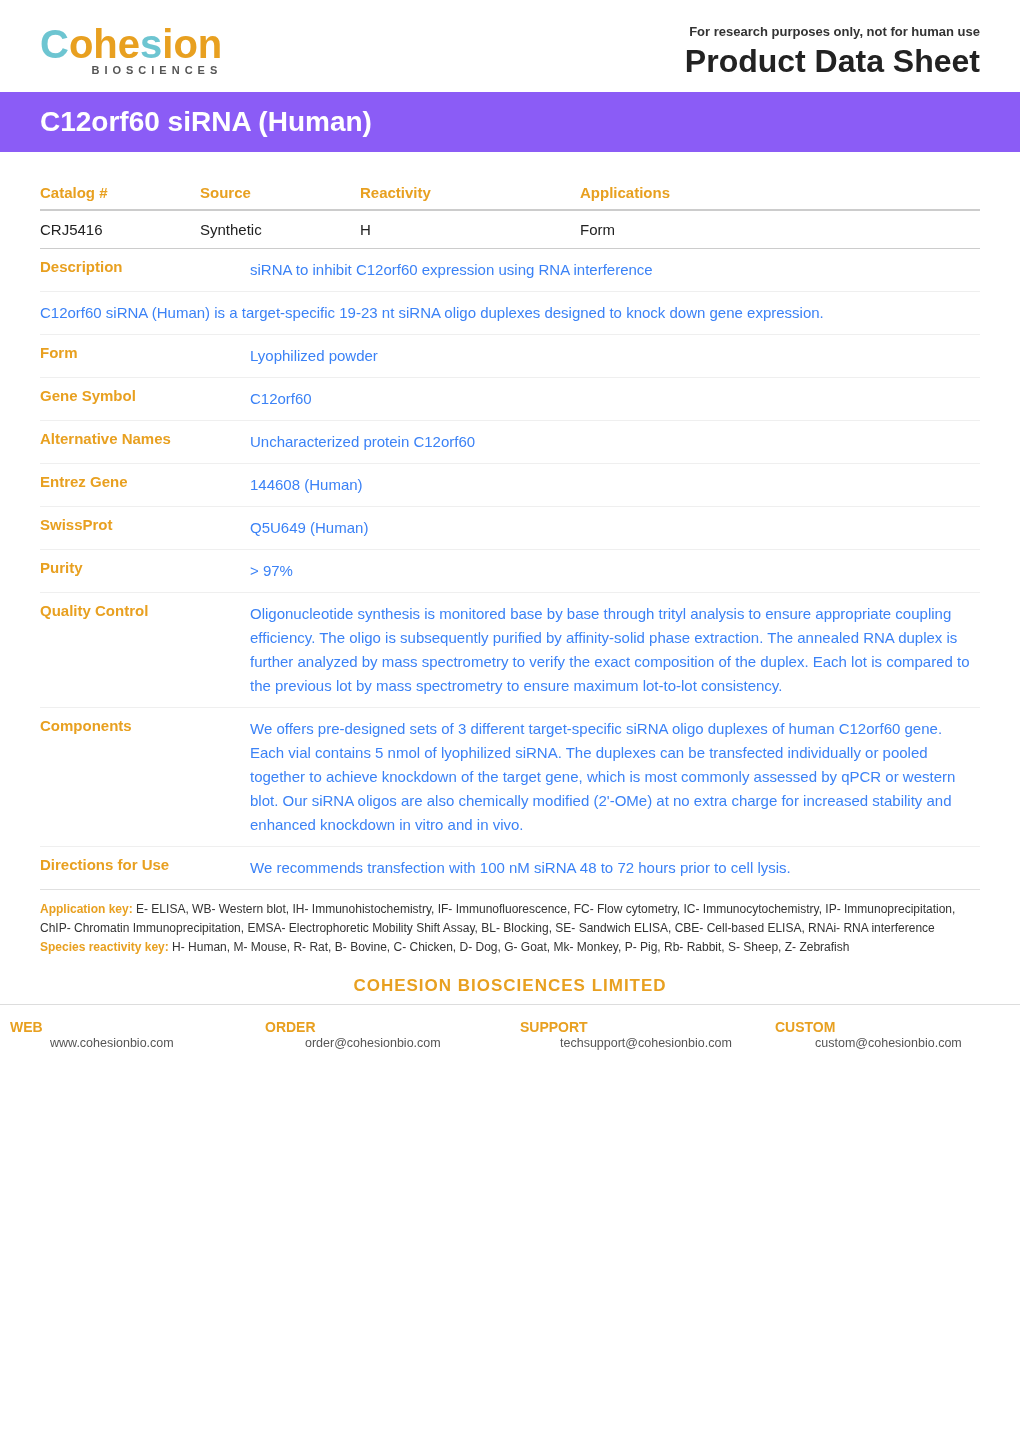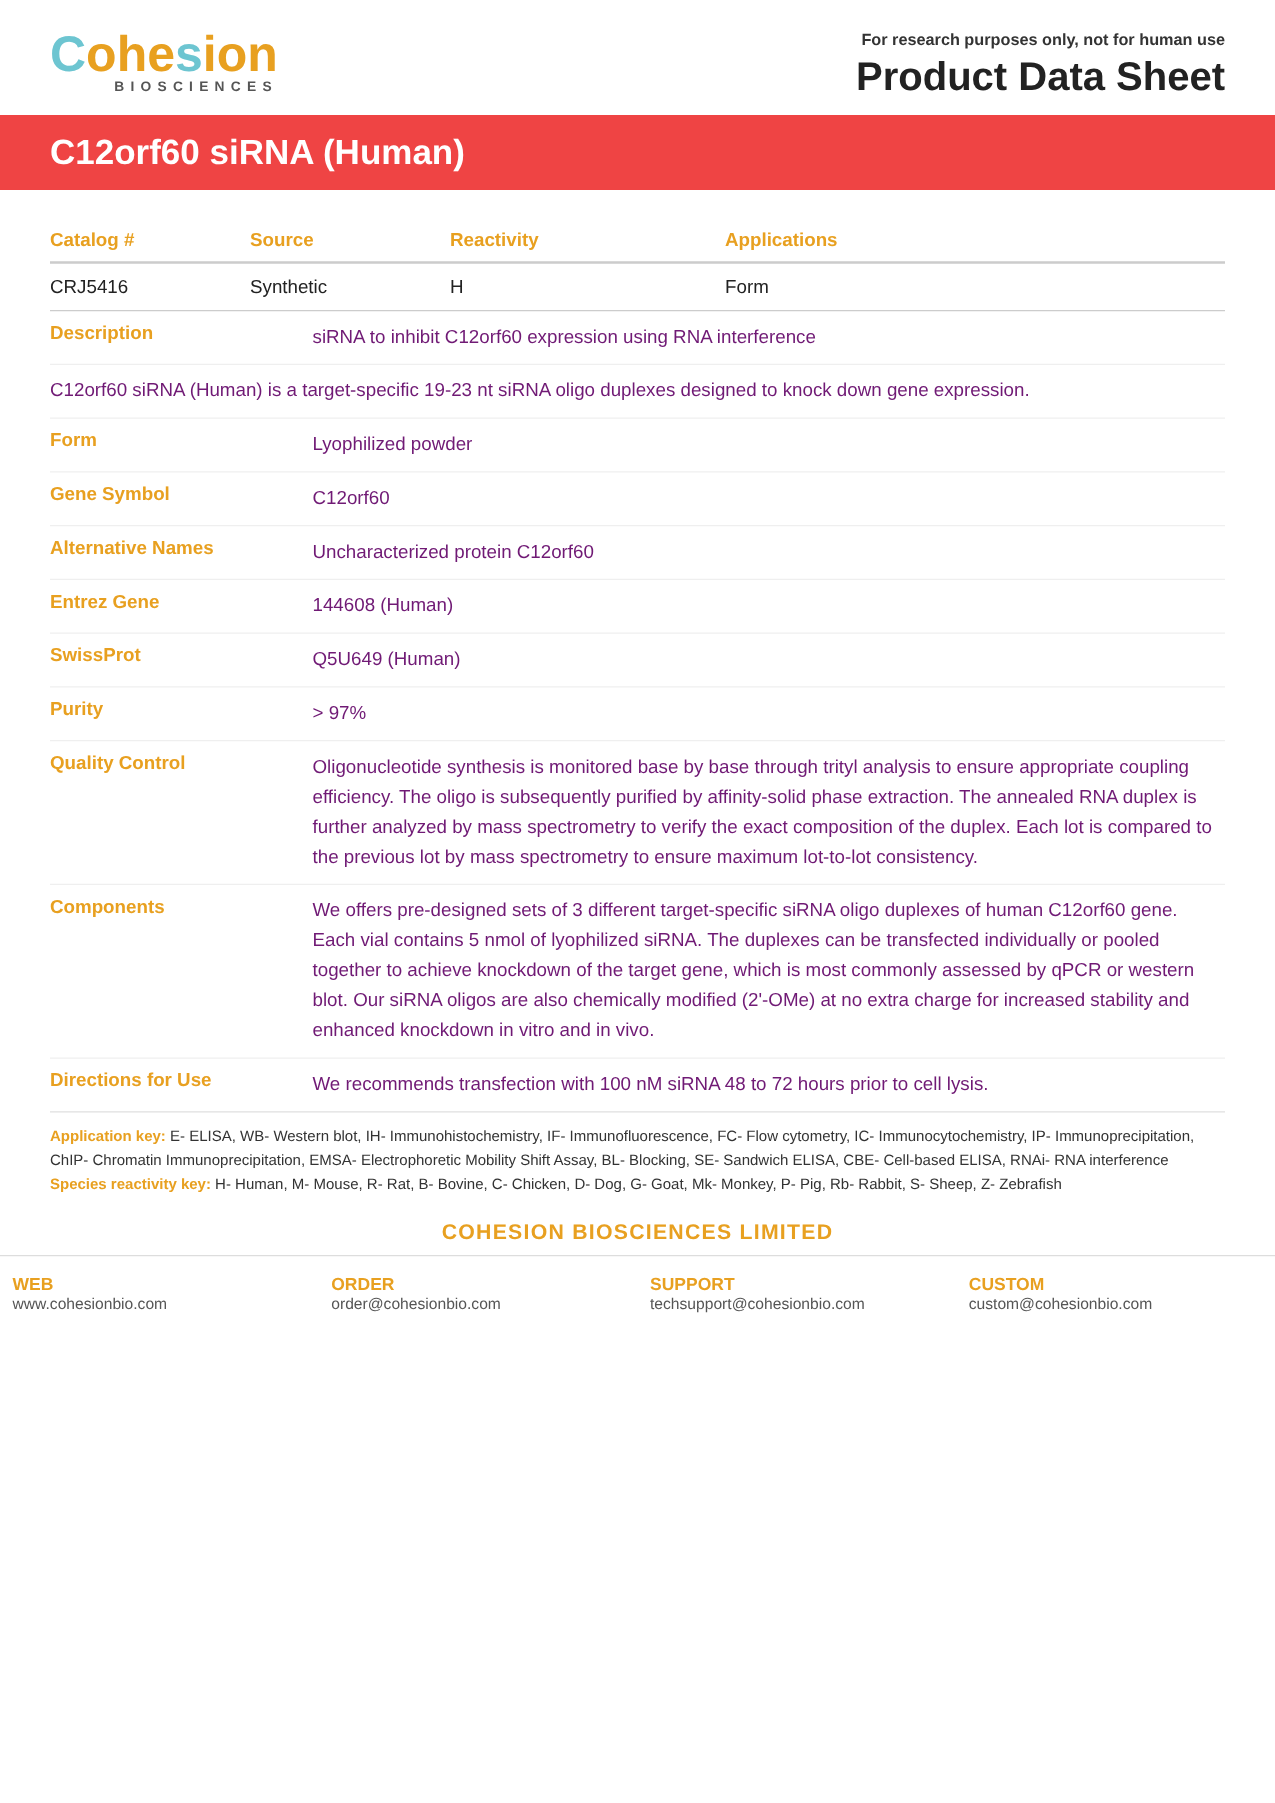--- a/index.html
+++ b/index.html
@@ -28,21 +28,21 @@
       margin-bottom: 4px;
     }
     .product-data-sheet {
       font-size: 32px;
       font-weight: bold;
       color: #222;
     }
 
     
     .title-bar {
-      background: #ef4444;
+      background: #8b5cf6;
       padding: 14px 40px;
       margin: 0 0 0 0;
     }
     .title-bar h1 {
       font-size: 28px;
       font-weight: bold;
       color: #fff;
     }
 
     
@@ -89,21 +89,21 @@
       border-bottom: none;
     }
     .info-label {
       color: #e8a020;
       font-weight: bold;
       min-width: 200px;
       flex-shrink: 0;
       font-size: 15px;
     }
     .info-value {
-      color: #701a75;
+      color: #3b82f6;
       font-size: 15px;
       line-height: 1.6;
     }
 
     
     .app-key {
       font-size: 12px;
       color: #e8a020;
       margin-top: 10px;
       line-height: 1.6;
@@ -134,20 +134,21 @@
     }
     .footer-col .footer-label {
       font-weight: bold;
       color: #e8a020;
       display: block;
       font-size: 14px;
     }
     .footer-col .footer-link {
       color: #555;
       font-size: 12.5px;
+      margin-left: 40px;
     }
 
     
     .logo-svg-wrap {
       display: flex;
       flex-direction: column;
       align-items: flex-end;
     }
 
     .logo-main {

